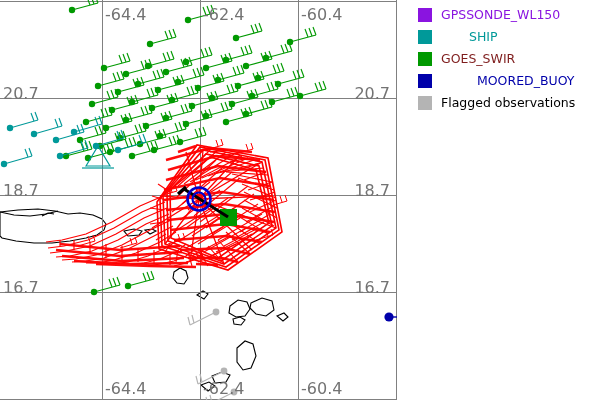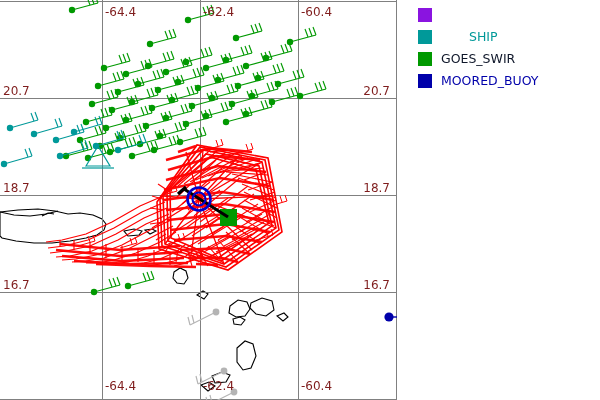--- a/index.html
+++ b/index.html
@@ -25,22 +25,22 @@
     width: 397px; height: 400px;
     background: #ffffff;
     overflow: hidden;
   }
   #map-svg { position: absolute; left: 0; top: 0; }
 
   
   .tick-label {
     position: absolute;
     font-family: "DejaVu Sans", sans-serif;
-    font-size: 12px;
-    color: #7f1d1d;
+    font-size: 16px;
+    color: #737373;
     white-space: nowrap;
     letter-spacing: 0px;
   }
   .tick-x-top   { transform: translateY(0); }
   .tick-x-bot   { transform: translateY(0); }
   .tick-y-left  { }
   .tick-y-right { text-align: right; }
 
   
   #legend {
@@ -406,34 +406,39 @@
 
     <div class="tick-label tick-y-right" style="left:330px; top:84px; width:60px;">20.7</div>
     <div class="tick-label tick-y-right" style="left:330px; top:181px; width:60px;">18.7</div>
     <div class="tick-label tick-y-right" style="left:330px; top:278px; width:60px;">16.7</div>
   </div>
 
   <div id="legend">
 
     <div class="legend-row">
       <span class="legend-swatch" style="background:#8A14E0;"></span>
+      <span class="legend-label" style="color:#8A14E0;">GPSSONDE_WL150</span>
     </div>
 
     <div class="legend-row">
       <span class="legend-swatch" style="background:#009999;"></span>
       <span class="legend-label" style="color:#009999;margin-left:28px;">SHIP</span>
     </div>
 
     <div class="legend-row">
       <span class="legend-swatch" style="background:#009900;"></span>
-      <span class="legend-label" style="color:#0f172a;">GOES_SWIR</span>
+      <span class="legend-label" style="color:#7f1d1d;">GOES_SWIR</span>
     </div>
 
     <div class="legend-row">
       <span class="legend-swatch" style="background:#0000AA;"></span>
-      <span class="legend-label" style="color:#0000AA;">MOORED_BUOY</span>
+      <span class="legend-label" style="color:#0000AA;margin-left:36px;">MOORED_BUOY</span>
     </div>
 
 
+    <div class="legend-row">
+      <span class="legend-swatch" style="background:#B4B4B4;"></span>
+      <span class="legend-label" style="color:#000000;">Flagged observations</span>
+    </div>
 
   </div>
 
 </div>
 
 </body></html>

